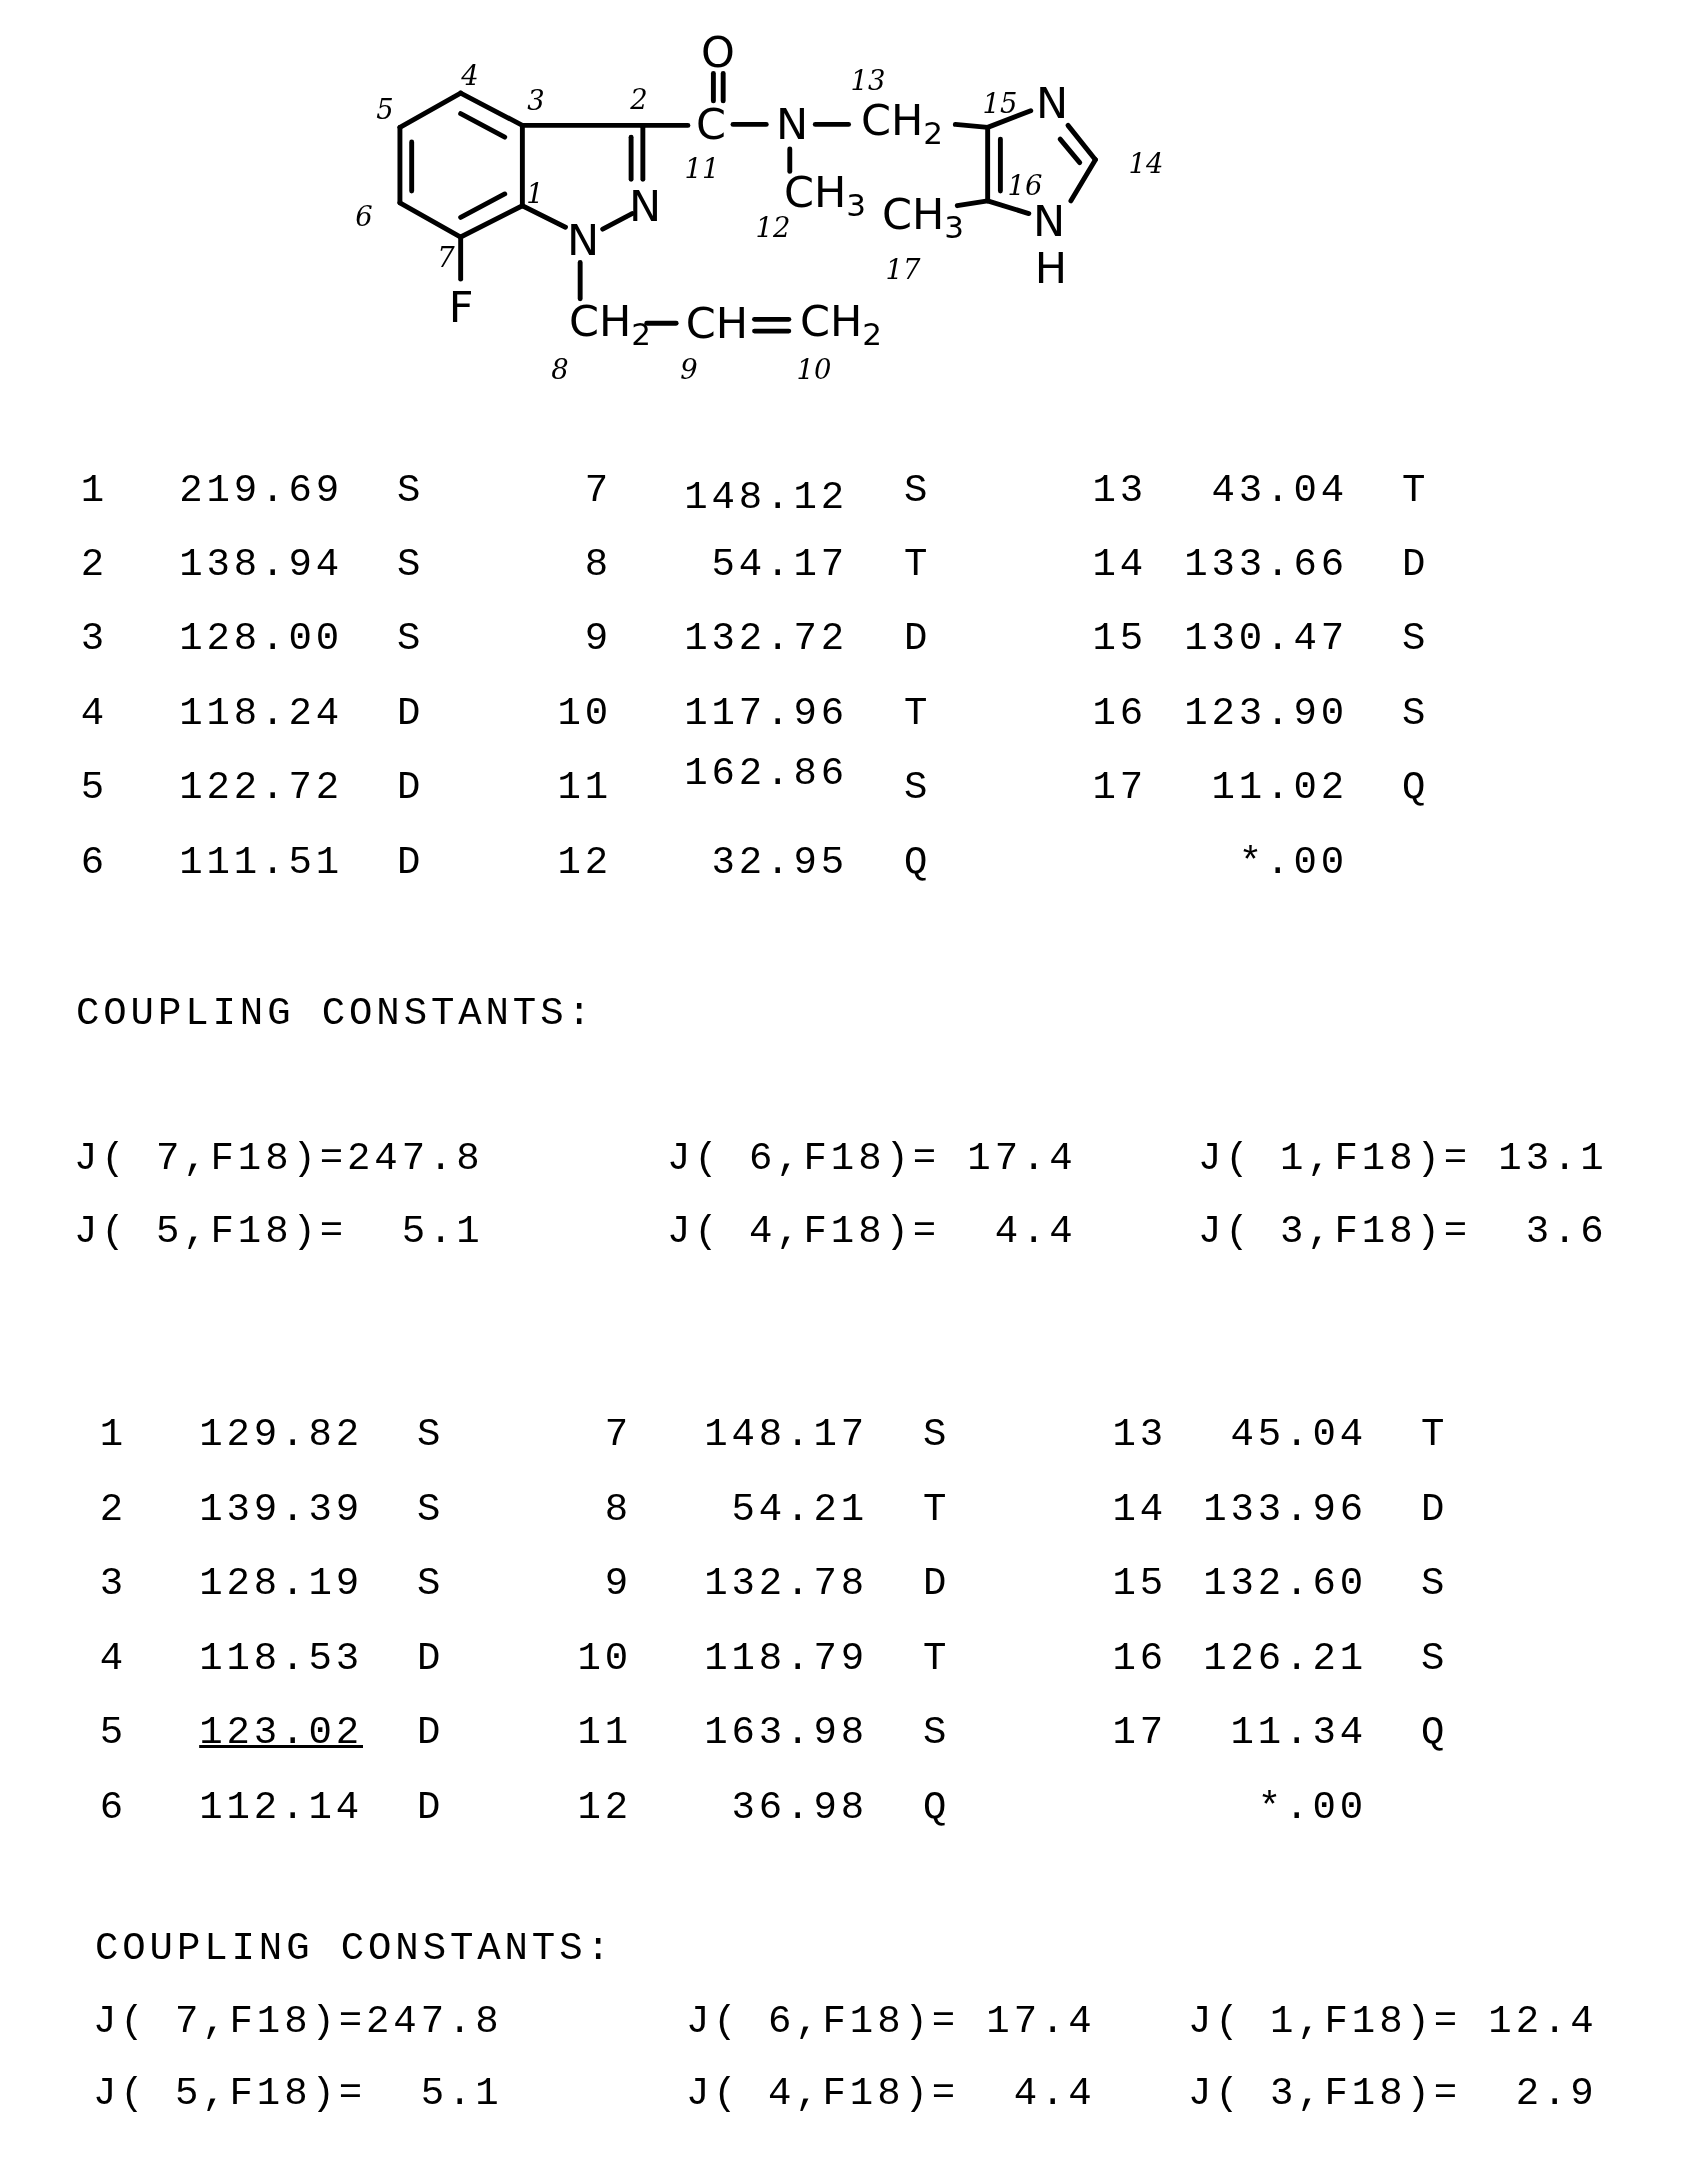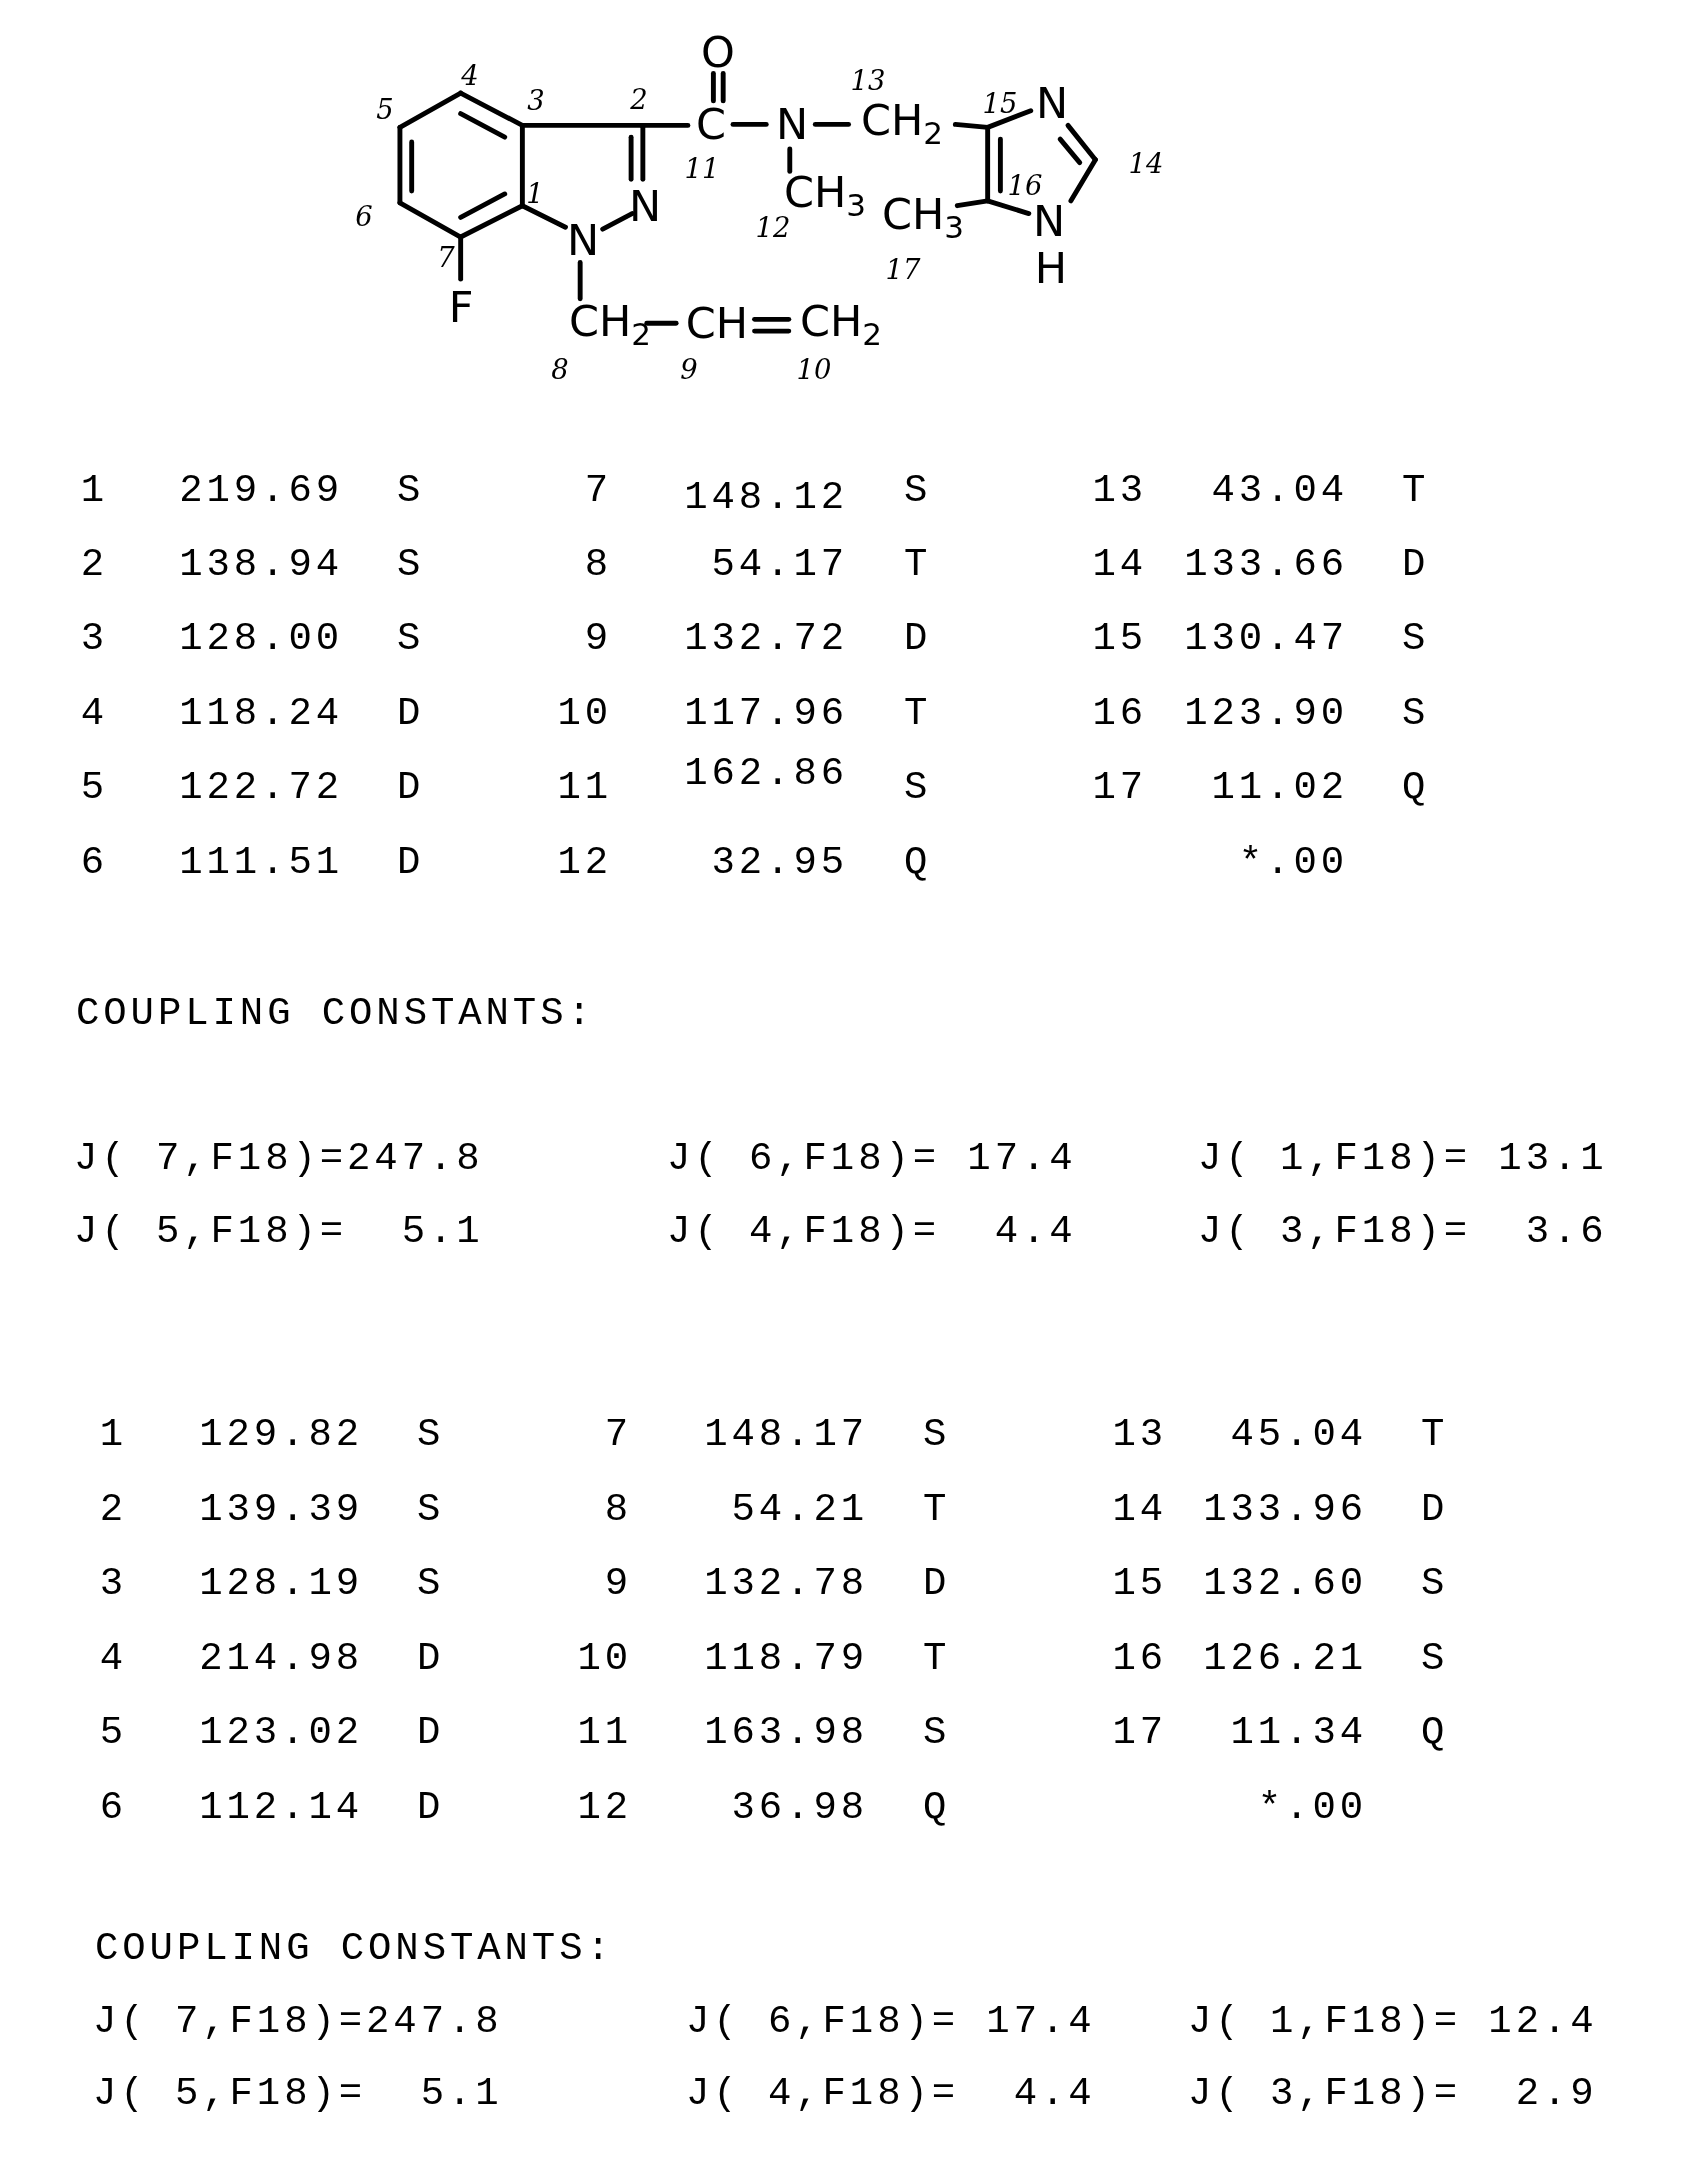--- a/index.html
+++ b/index.html
@@ -221,32 +221,32 @@
     <span class="cell" style="left:417px;top:1562px;">S</span>
     <span class="cell r" style="left:554px;top:1562px;width:78px;">9</span>
     <span class="cell r" style="left:667px;top:1562px;width:201px;">132.78</span>
     <span class="cell" style="left:923px;top:1562px;">D</span>
     <span class="cell r" style="left:1059px;top:1562px;width:108px;">15</span>
     <span class="cell r" style="left:1161px;top:1562px;width:206px;">132.60</span>
     <span class="cell" style="left:1421px;top:1562px;">S</span>
   </div>
   <div>
     <span class="cell r" style="left:78px;top:1637px;width:49px;">4</span>
-    <span class="cell r" style="left:167px;top:1637px;width:196px;">214.98</span>
+    <span class="cell r" style="left:167px;top:1637px;width:196px;">118.53</span>
     <span class="cell" style="left:417px;top:1637px;">D</span>
     <span class="cell r" style="left:554px;top:1637px;width:78px;">10</span>
     <span class="cell r" style="left:667px;top:1637px;width:201px;">118.79</span>
     <span class="cell" style="left:923px;top:1637px;">T</span>
     <span class="cell r" style="left:1059px;top:1637px;width:108px;">16</span>
     <span class="cell r" style="left:1161px;top:1637px;width:206px;">126.21</span>
     <span class="cell" style="left:1421px;top:1637px;">S</span>
   </div>
   <div>
     <span class="cell r" style="left:78px;top:1711px;width:49px;">5</span>
-    <span class="cell r" style="left:167px;top:1711px;width:196px;">123.02</span>
+    <span class="cell r" style="left:167px;top:1711px;width:196px;text-decoration:underline;">123.02</span>
     <span class="cell" style="left:417px;top:1711px;">D</span>
     <span class="cell r" style="left:554px;top:1711px;width:78px;">11</span>
     <span class="cell r" style="left:667px;top:1711px;width:201px;">163.98</span>
     <span class="cell" style="left:923px;top:1711px;">S</span>
     <span class="cell r" style="left:1059px;top:1711px;width:108px;">17</span>
     <span class="cell r" style="left:1161px;top:1711px;width:206px;">11.34</span>
     <span class="cell" style="left:1421px;top:1711px;">Q</span>
   </div>
   <div>
     <span class="cell r" style="left:78px;top:1786px;width:49px;">6</span>

